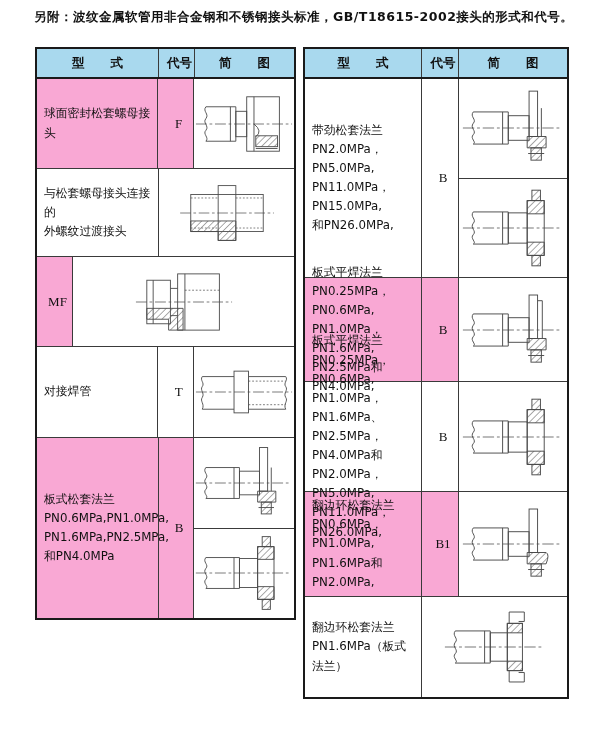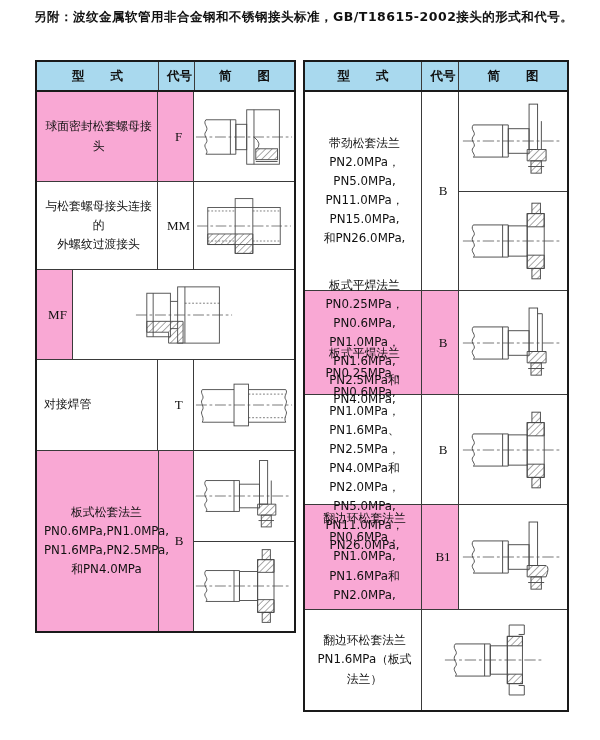--- a/index.html
+++ b/index.html
@@ -6,22 +6,22 @@
   body{
     width:600px;height:740px;background:#ffffff;position:relative;
     font-family:"DejaVu Sans","Liberation Sans",sans-serif;color:#111;
     overflow:hidden;
   }
   .page-title{
     position:absolute;left:34px;top:8px;width:540px;
     font-size:12.5px;font-weight:bold;letter-spacing:0.5px;line-height:1.5;
   }
   .tbl{
-    position:absolute;top:60px;background:#ffffff;
-    border:2px solid #1a1a1a;box-sizing:border-box;text-align:center;
+    position:absolute;top:47px;background:#ffffff;
+    border:2px solid #1a1a1a;box-sizing:border-box;
   }
   #ltbl{left:35px;width:261px;}
   #rtbl{left:303px;width:266px;}
   .row{display:flex;border-bottom:1px solid #3a3a3a;box-sizing:border-box;}
   .row:last-child{border-bottom:none;}
   .row.hdr{background:#a9d9ee;border-bottom:2px solid #1a1a1a;}
   .c{box-sizing:border-box;display:flex;align-items:center;}
   .ct{border-right:1px solid #3a3a3a;padding:4px 4px 4px 7px;}
   .cc{border-right:1px solid #3a3a3a;justify-content:center;
       font-family:"Liberation Serif","DejaVu Serif",serif;font-size:13px;margin-left:6px;}
@@ -89,21 +89,20 @@
         </svg>
       </div>
     </div>
   </div>
 
   <div class="row" style="height:88px">
     <div class="c ct">
         <span class="typ">与松套螺母接头连接的
 外螺纹过渡接头</span>
       </div>
-    <div class="c cc">MM</div>
     <div class="c cd">
       <div class="dsub">
         <svg class="diag" width="100" height="76" viewBox="0 0 110 86">
           <line class="cl" x1="2" y1="43" x2="108" y2="43"></line>
           <rect x="14" y="22" width="82" height="42"></rect>
           <rect x="45" y="12" width="20" height="62"></rect>
           <line class="th" x1="14" y1="26" x2="45" y2="26"></line>
             <line class="th" x1="14" y1="60" x2="45" y2="60"></line>
           <line class="th" x1="65" y1="26" x2="96" y2="26"></line>
             <line class="th" x1="65" y1="60" x2="96" y2="60"></line>

